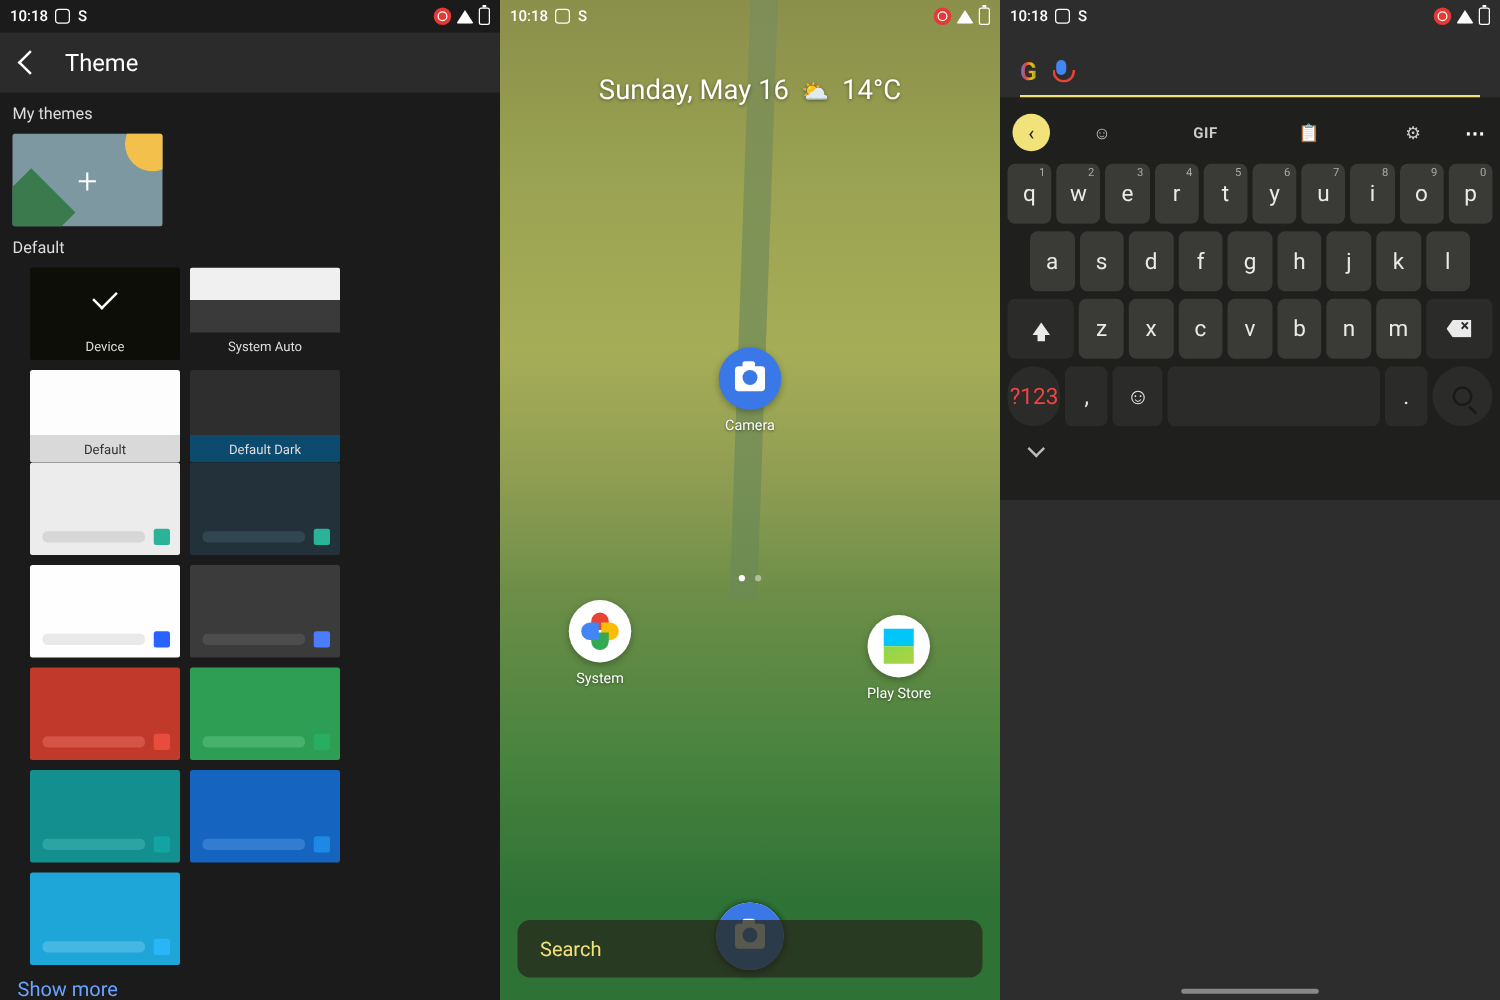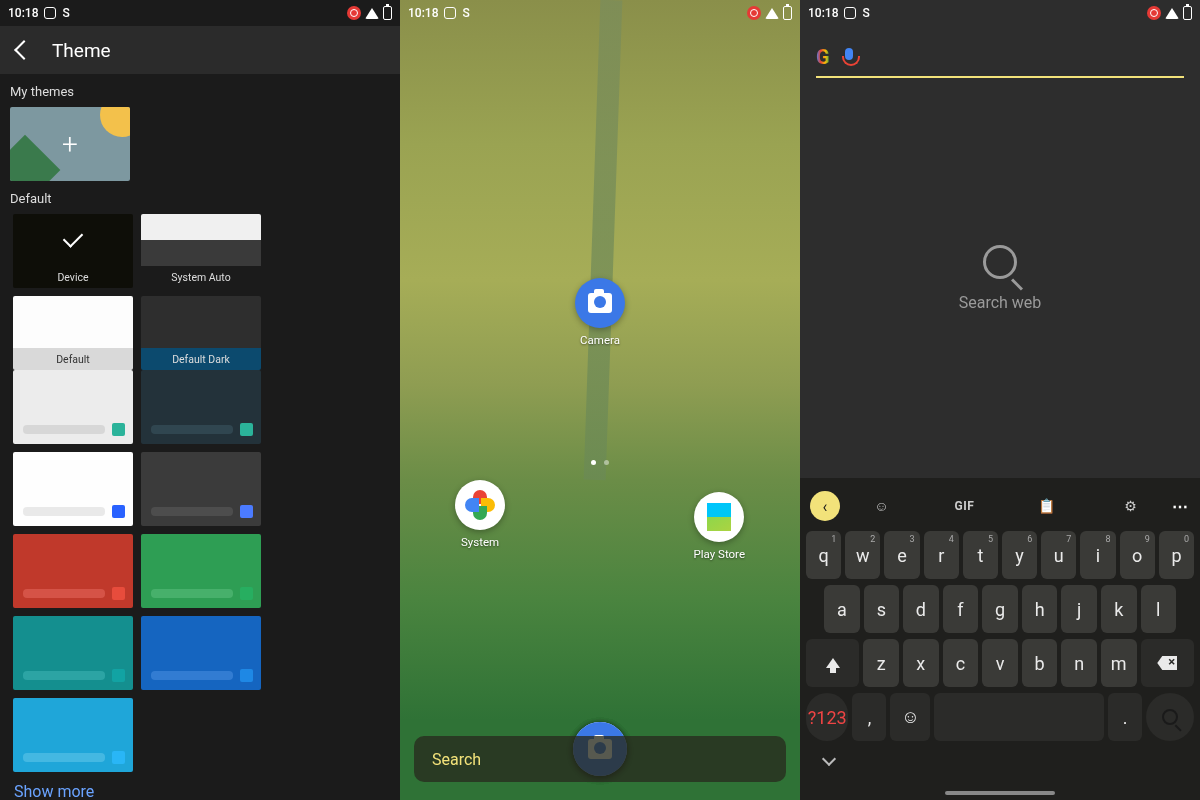--- a/index.html
+++ b/index.html
@@ -24,21 +24,21 @@
 .titlebar{height:48px;background:#2b2b2b;display:flex;align-items:center;padding:0 14px;gap:20px}
 .arrow-back{width:18px;height:18px;position:relative}
 .arrow-back:before{content:"";position:absolute;width:12px;height:12px;border-left:2px solid #fff;border-bottom:2px solid #fff;transform:rotate(45deg);top:2px;left:3px}
 .title{font-size:19px;font-weight:400}
 .section-label{font-size:13px;color:#ddd;padding:10px 10px 8px}
 .mythemes{padding:0 10px}
 .add-card{width:120px;height:74px;background:#7d98a0;position:relative;overflow:hidden;border-radius:2px}
 .add-card .sun{position:absolute;top:-14px;right:-14px;width:44px;height:44px;background:#f3c14b;border-radius:50%}
 .add-card .hill{position:absolute;bottom:-14px;left:-10px;width:50px;height:50px;background:#3a7a4c;transform:rotate(45deg)}
 .add-card .plus{position:absolute;inset:0;display:flex;align-items:center;justify-content:center;color:#fff;font-size:28px;font-weight:300}
-.grid{display:flex;flex-wrap:wrap;gap:8px;padding:0 13px}
+.grid{display:flex;flex-wrap:wrap;gap:8px;padding:0 24px}
 .swatch{width:120px;height:74px;position:relative;border-radius:2px;overflow:hidden;display:flex;flex-direction:column}
 .swtop{flex:1}
 .swbot{height:22px;display:flex;align-items:center;justify-content:center;font-size:10.5px;color:#ddd}
 .swatch.device{background:#0e0e08}
 .swatch.device .swtop{display:flex;align-items:center;justify-content:center}
 .swatch.sysauto .swtop{display:flex;flex-direction:column}
 .swatch.sysauto .a{flex:1;background:#f0f0f0}
 .swatch.sysauto .b{flex:1;background:#3a3a3a}
 .swatch.default .swtop{background:#fdfdfd}
 .swatch.default .swbot{background:#d9d9d9;color:#333}
@@ -233,20 +233,25 @@
           <span>10:18</span>
           <span class="ico-circ"></span>
           <span class="ico-dollar">S</span>
         </div>
     <div class="right">
           <span class="ico-rec"></span>
           <span class="ico-wifi"></span>
           <span class="ico-batt"></span>
         </div>
   </div>
+  <div class="datewidget">
+    <span>Sunday, May 16</span>
+    <span class="cloud">⛅</span>
+    <span>14°C</span>
+  </div>
   <div class="appicon cam1">
         <div class="circ">
           <div class="svgcam"></div>
         </div>
         <div class="applabel">Camera</div>
       </div>
   <div class="pager">
         <div class="d on"></div>
         <div class="d"></div>
       </div>
@@ -304,24 +309,20 @@
         </div>
     <div class="right">
           <span class="ico-rec"></span>
           <span class="ico-wifi"></span>
           <span class="ico-batt"></span>
         </div>
   </div>
   <div class="gsearch">
     <span class="glogo">G</span>
     <span class="mic"></span>
-  </div>
-  <div class="midarea">
-    <div class="biglens"></div>
-    <div>Search web</div>
   </div>
   <div class="kb">
     <div class="kbtop">
       <div class="chip">‹</div>
       <div class="mid">
         <div class="ic">☺</div>
         <div class="ic gif">GIF</div>
         <div class="ic">📋</div>
         <div class="ic">⚙</div>
       </div>

